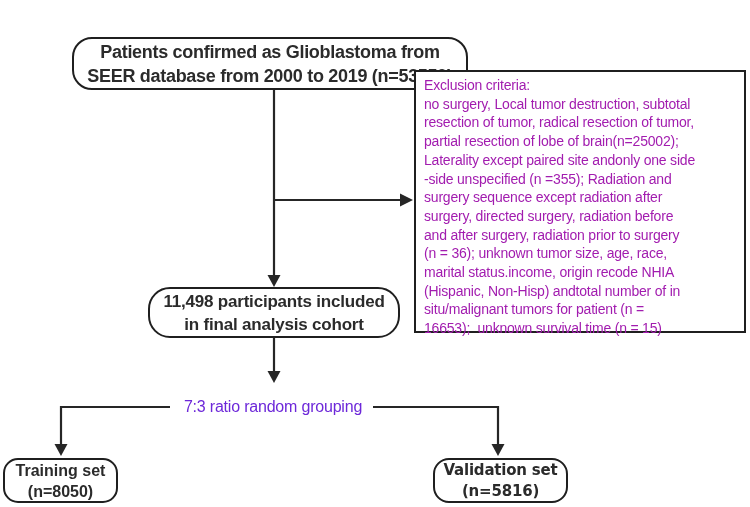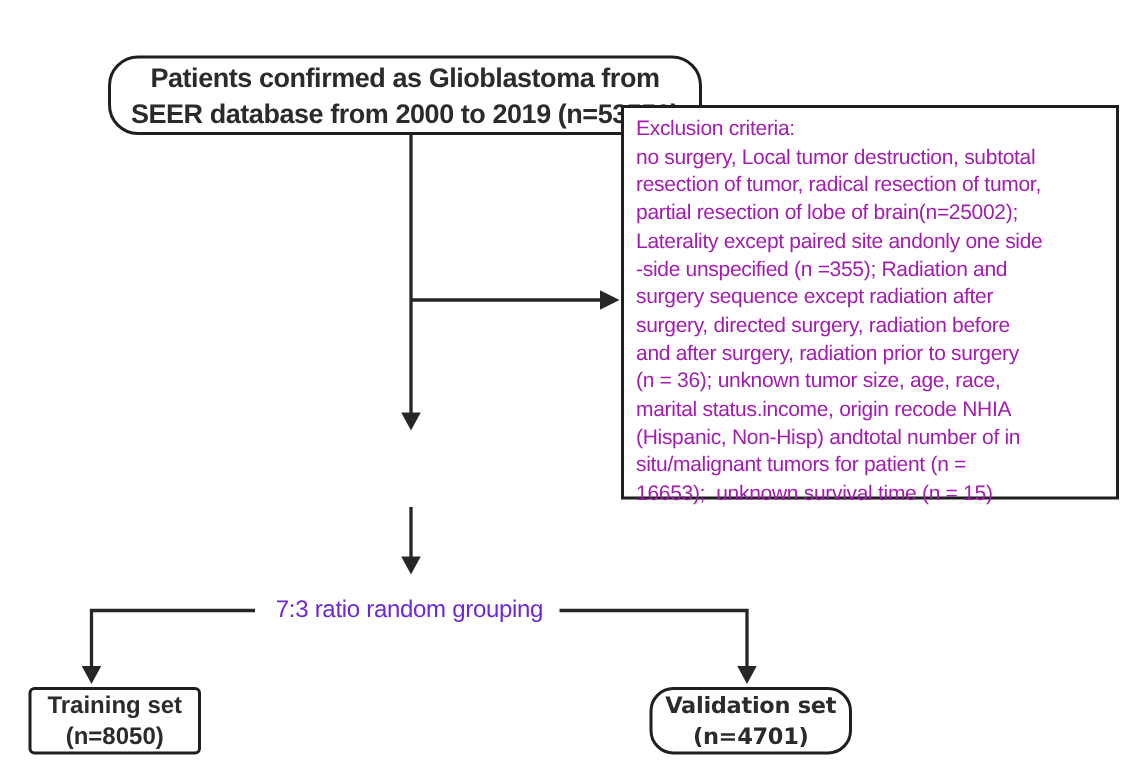--- a/index.html
+++ b/index.html
@@ -55,22 +55,22 @@
     color: #a21caf;
   }
   #box-cohort {
     left: 148px; top: 287px; width: 252px; height: 51px;
     border-radius: 22px;
     font-size: 17px; font-weight: bold; line-height: 23px;
     letter-spacing: -0.2px;
   }
   #box-training {
     left: 3px; top: 458px; width: 115px; height: 45px;
-    border-width: 2.2px; border-radius: 4px;
-    font-size: 16px; font-weight: bold; line-height: 21px; margin-left: 16px;
+    border-width: 2.2px; border-radius: 15px;
+    font-size: 16px; font-weight: bold; line-height: 21px;
   }
   #box-validation {
     left: 433px; top: 458px; width: 135px; height: 45px;
     border-width: 2.2px; border-radius: 16px;
     font-family: "DejaVu Sans", sans-serif;
     font-size: 15px; font-weight: bold; line-height: 21px;
     letter-spacing: -0.2px;
   }
   .split-label {
     position: absolute;
@@ -125,22 +125,24 @@
 -side unspecified (n =355); Radiation and
 surgery sequence except radiation after
 surgery, directed surgery, radiation before
 and after surgery, radiation prior to surgery
 (n = 36); unknown tumor size, age, race,
 marital status.income, origin recode NHIA
 (Hispanic, Non-Hisp) andtotal number of in
 situ/malignant tumors for patient (n =
 16653);  unknown survival time (n = 15)</div>
 
+  <div class="box" id="box-cohort">11,498 participants included
+in final analysis cohort</div>
 
   <div class="split-label">7:3 ratio random grouping</div>
 
   <div class="box rounded-md" id="box-training">Training set
 (n=8050)</div>
 
   <div class="box rounded-md" id="box-validation">Validation set
-(n=4701)</div>
+(n=5816)</div>
 
 </div>
 
 </body></html>

